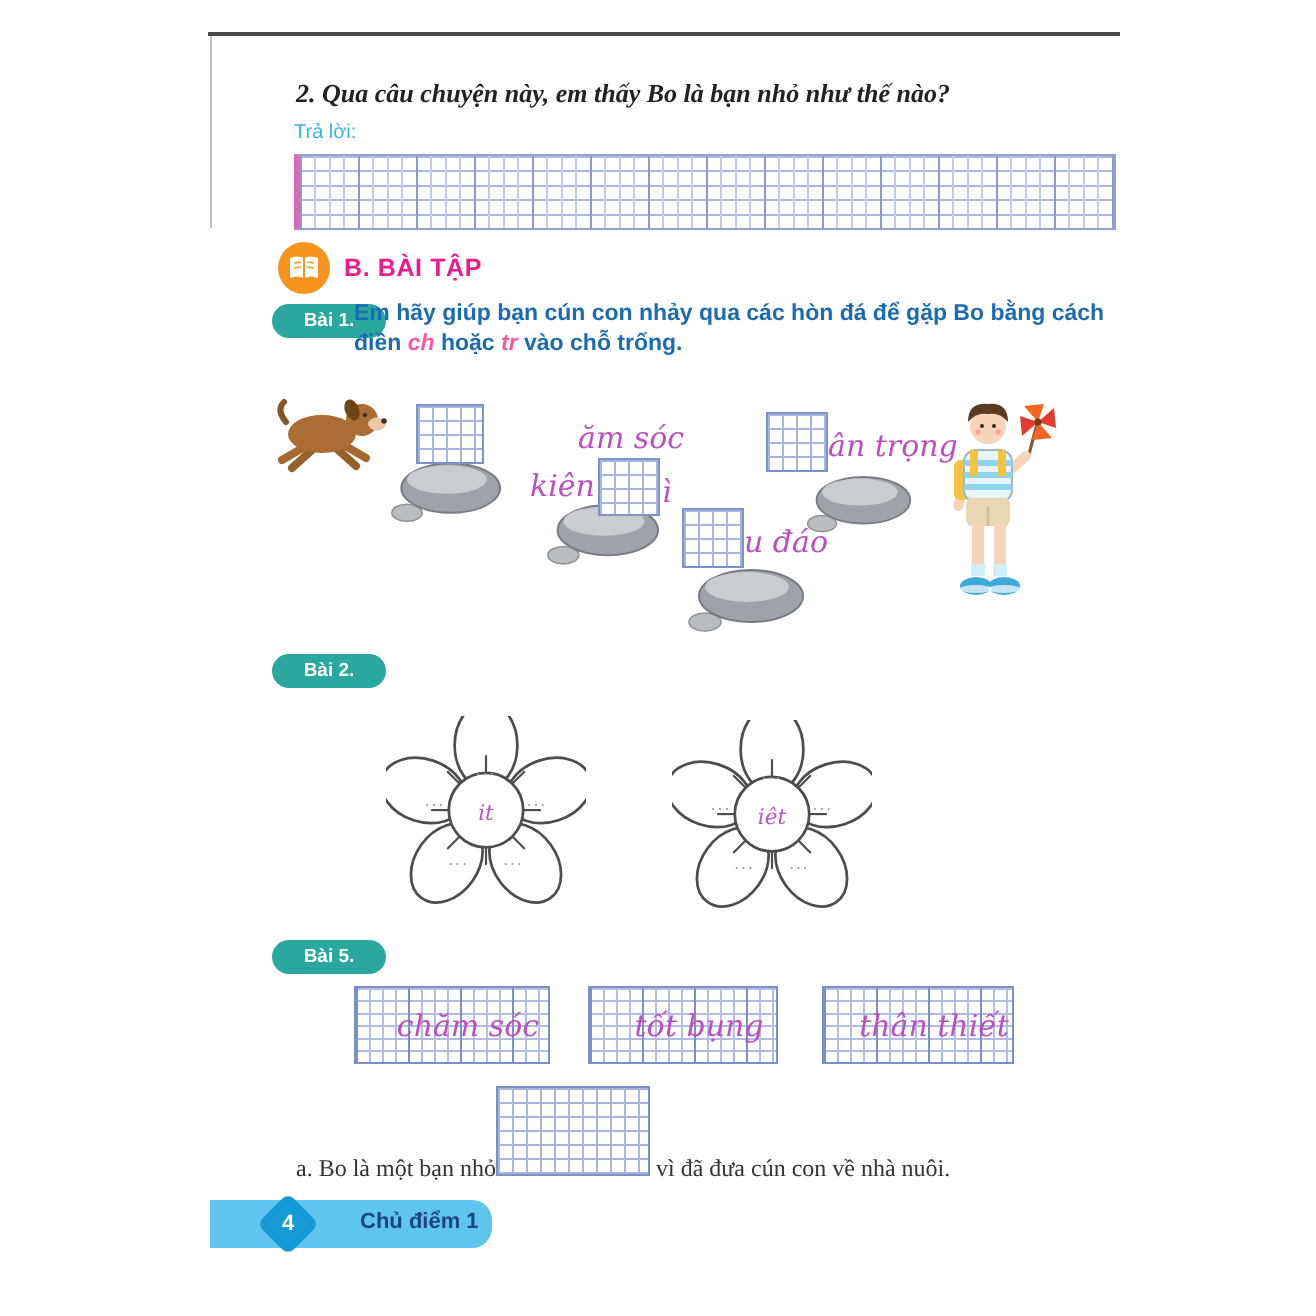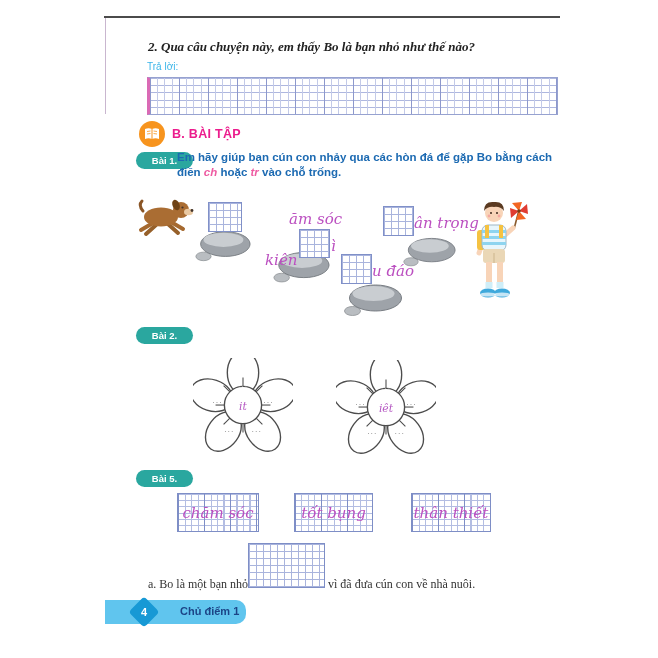--- a/index.html
+++ b/index.html
@@ -43,21 +43,21 @@
     background-image:
       repeating-linear-gradient(to right,#a9b4dd 0 1px,transparent 1px 7px),
       repeating-linear-gradient(to bottom,#a9b4dd 0 1px,transparent 1px 7px);}
 
   
   .option-box{height:37px;border:1.5px solid #7e8ec6;background-color:#fff;
     background-image:
       repeating-linear-gradient(to right,#7e8ec6 0 1px,transparent 1px 26px),
       repeating-linear-gradient(to right,#b3bde2 0 1px,transparent 1px 6.5px),
       repeating-linear-gradient(to bottom,#b3bde2 0 1px,transparent 1px 6.2px);
-    display:flex;align-items:center;justify-content:center;}
+    display:flex;align-items:center;justify-content:center;padding-left:16px;}
   .option-box .script{font-size:15px;}
 
   .sentence{font-family:"Liberation Serif",serif;font-size:12px;color:#333;white-space:nowrap;margin-top:20px;}
 
   
   .footer-bar{left:105px;top:600px;width:141px;height:24px;background:#60c5ee;
     border-radius:0 10px 10px 0;}
   .footer-diamond{left:133px;top:601px;width:22px;height:22px;background:#1799d5;
     border-radius:4px;transform:rotate(45deg);display:flex;align-items:center;justify-content:center;}
   .footer-diamond span{transform:rotate(-45deg);color:#fff;font-size:11px;font-weight:bold;}
@@ -124,21 +124,21 @@
   </svg>
   <svg class="abs" style="left:402px;top:234px;" width="54" height="34" viewBox="0 0 60 34">
     <ellipse cx="10" cy="29" rx="8" ry="4.5" fill="#b9bdc1" stroke="#8e9296" stroke-width=".8"></ellipse>
     <ellipse cx="33" cy="16" rx="26" ry="13" fill="#9ea3a9" stroke="#787d83" stroke-width="1"></ellipse>
     <ellipse cx="31" cy="11.5" rx="21" ry="7.5" fill="#c9cdd1"></ellipse>
   </svg>
 
   <div class="abs mini-grid" style="left:208px;top:202px;width:32px;height:28px;"></div>
   <span class="abs script" style="left:243px;top:210px;margin-left:46px;">ăm sóc</span>
 
-  <span class="abs script" style="left:265px;top:234px;margin-top:17px;">kiên</span>
+  <span class="abs script" style="left:265px;top:234px;">kiên</span>
   <div class="abs mini-grid" style="left:299px;top:229px;width:29px;height:27px;"></div>
   <span class="abs script" style="left:331px;top:237px;">ì</span>
 
   <div class="abs mini-grid" style="left:341px;top:254px;width:29px;height:28px;"></div>
   <span class="abs script" style="left:372px;top:262px;">u đáo</span>
 
   <div class="abs mini-grid" style="left:383px;top:206px;width:29px;height:28px;"></div>
   <span class="abs script" style="left:414px;top:214px;">ân trọng</span>
 
   <svg class="abs" style="left:456px;top:198px;" width="76" height="112" viewBox="0 0 76 112">

